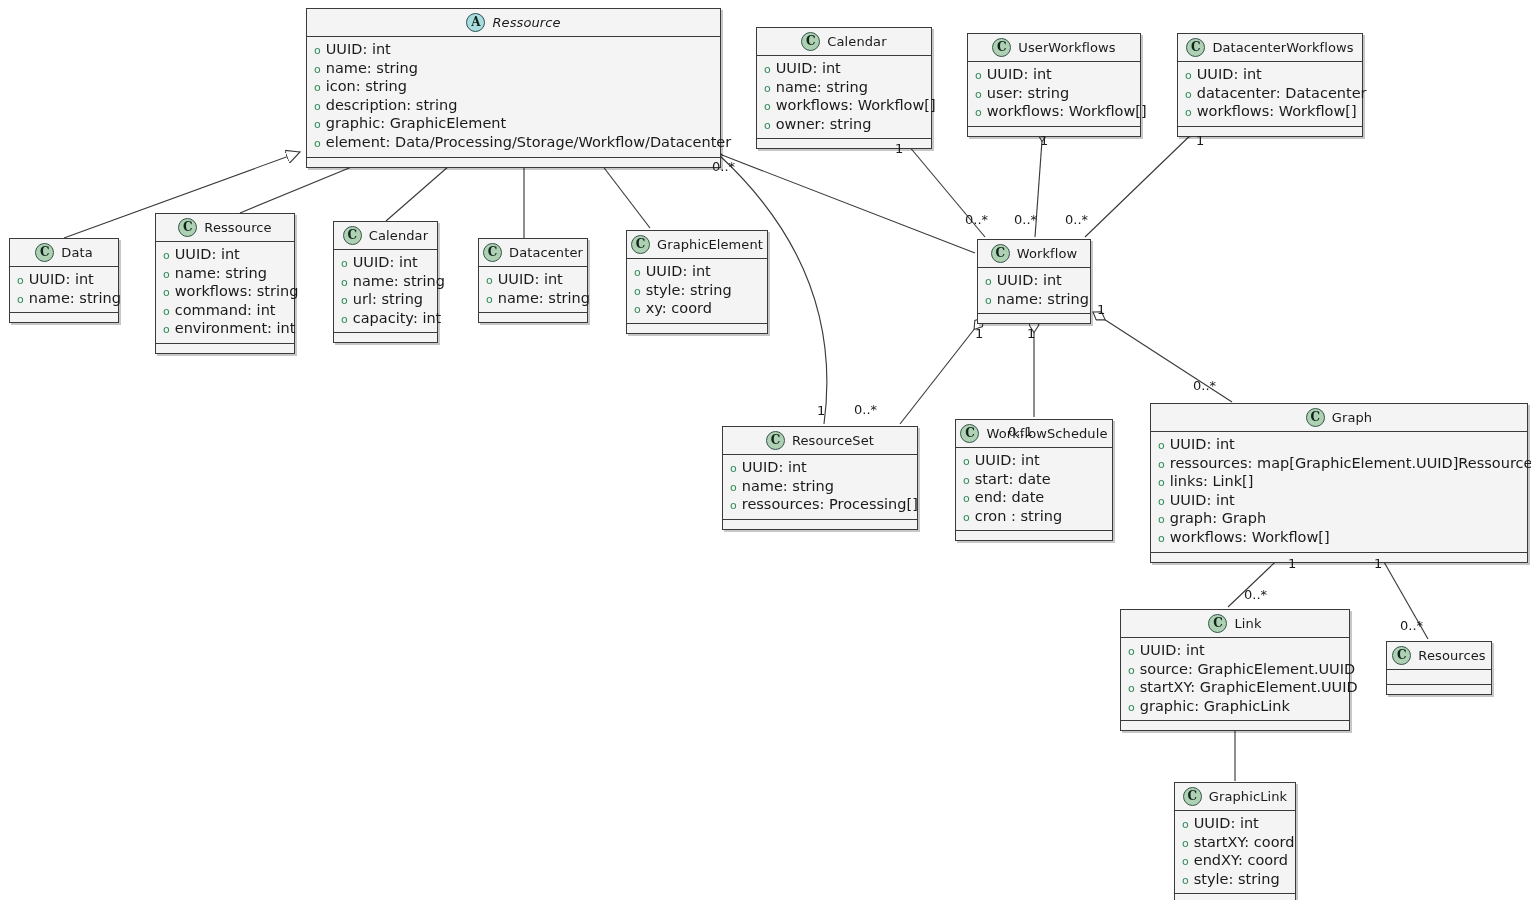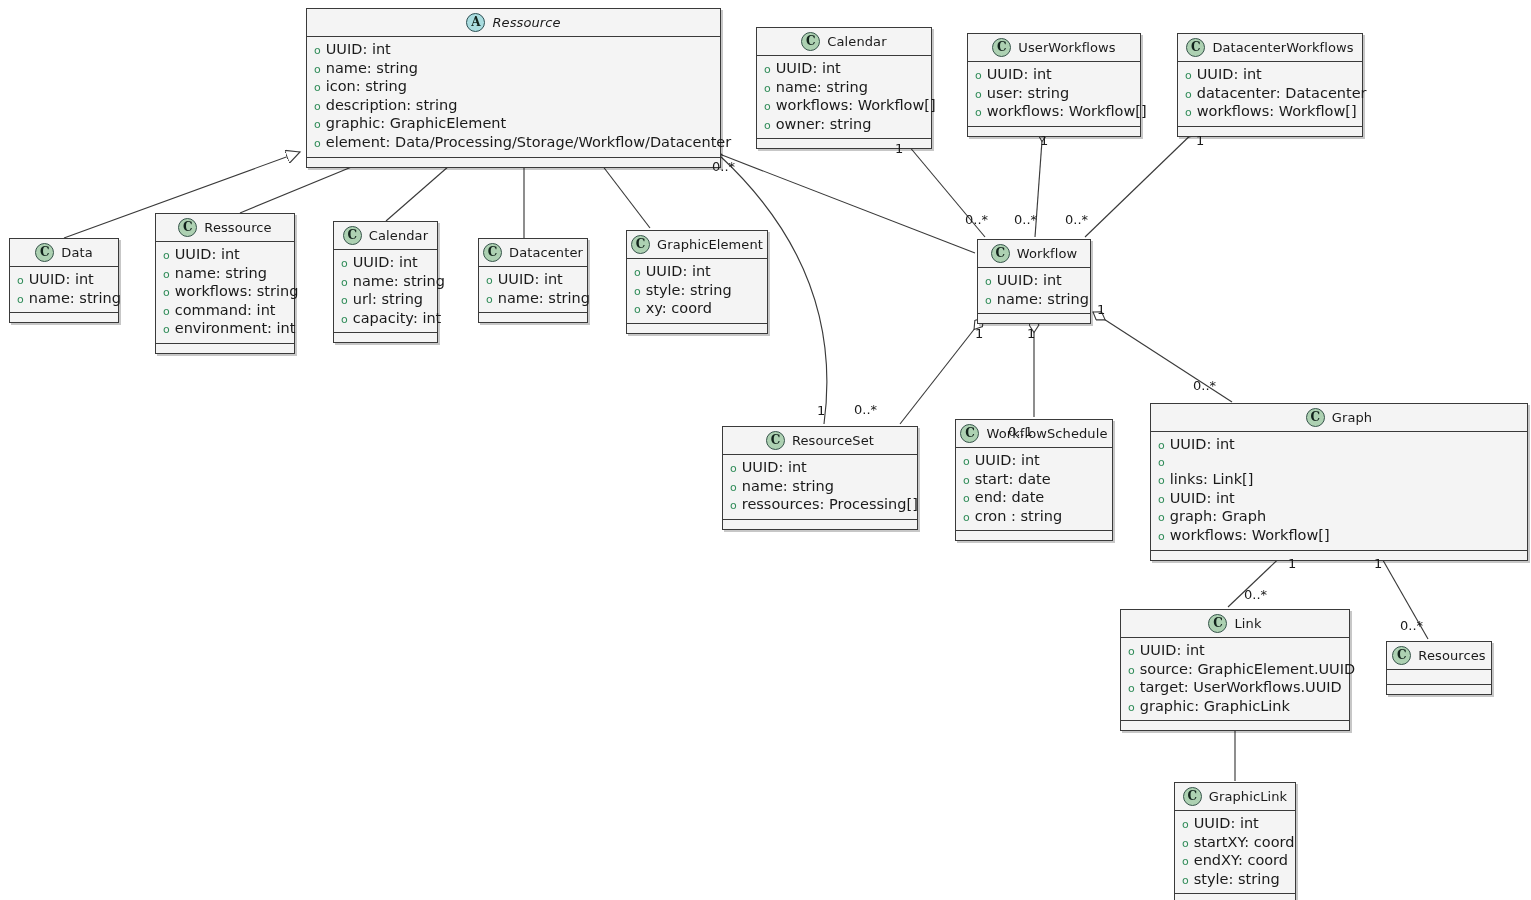--- a/index.html
+++ b/index.html
@@ -447,20 +447,21 @@
       <span class="stereo">C</span>
       <span class="uml-title">Graph</span>
     </div>
     <div class="uml-attrs">
       <div class="attr">
           <span class="vis">o</span>
           <span>UUID: int</span>
         </div>
       <div class="attr">
           <span class="vis">o</span>
+          <span>ressources: map[GraphicElement.UUID]Ressource</span>
         </div>
       <div class="attr">
           <span class="vis">o</span>
           <span>links: Link[]</span>
         </div>
       <div class="attr">
           <span class="vis">o</span>
           <span>UUID: int</span>
         </div>
       <div class="attr">
@@ -484,21 +485,21 @@
       <div class="attr">
           <span class="vis">o</span>
           <span>UUID: int</span>
         </div>
       <div class="attr">
           <span class="vis">o</span>
           <span>source: GraphicElement.UUID</span>
         </div>
       <div class="attr">
           <span class="vis">o</span>
-          <span>target: UserWorkflows.UUID</span>
+          <span>startXY: GraphicElement.UUID</span>
         </div>
       <div class="attr">
           <span class="vis">o</span>
           <span>graphic: GraphicLink</span>
         </div>
     </div>
     <div class="uml-methods"></div>
   </div>
 
   <div class="uml-class" style="left:1386px; top:641px; width:106px;">

